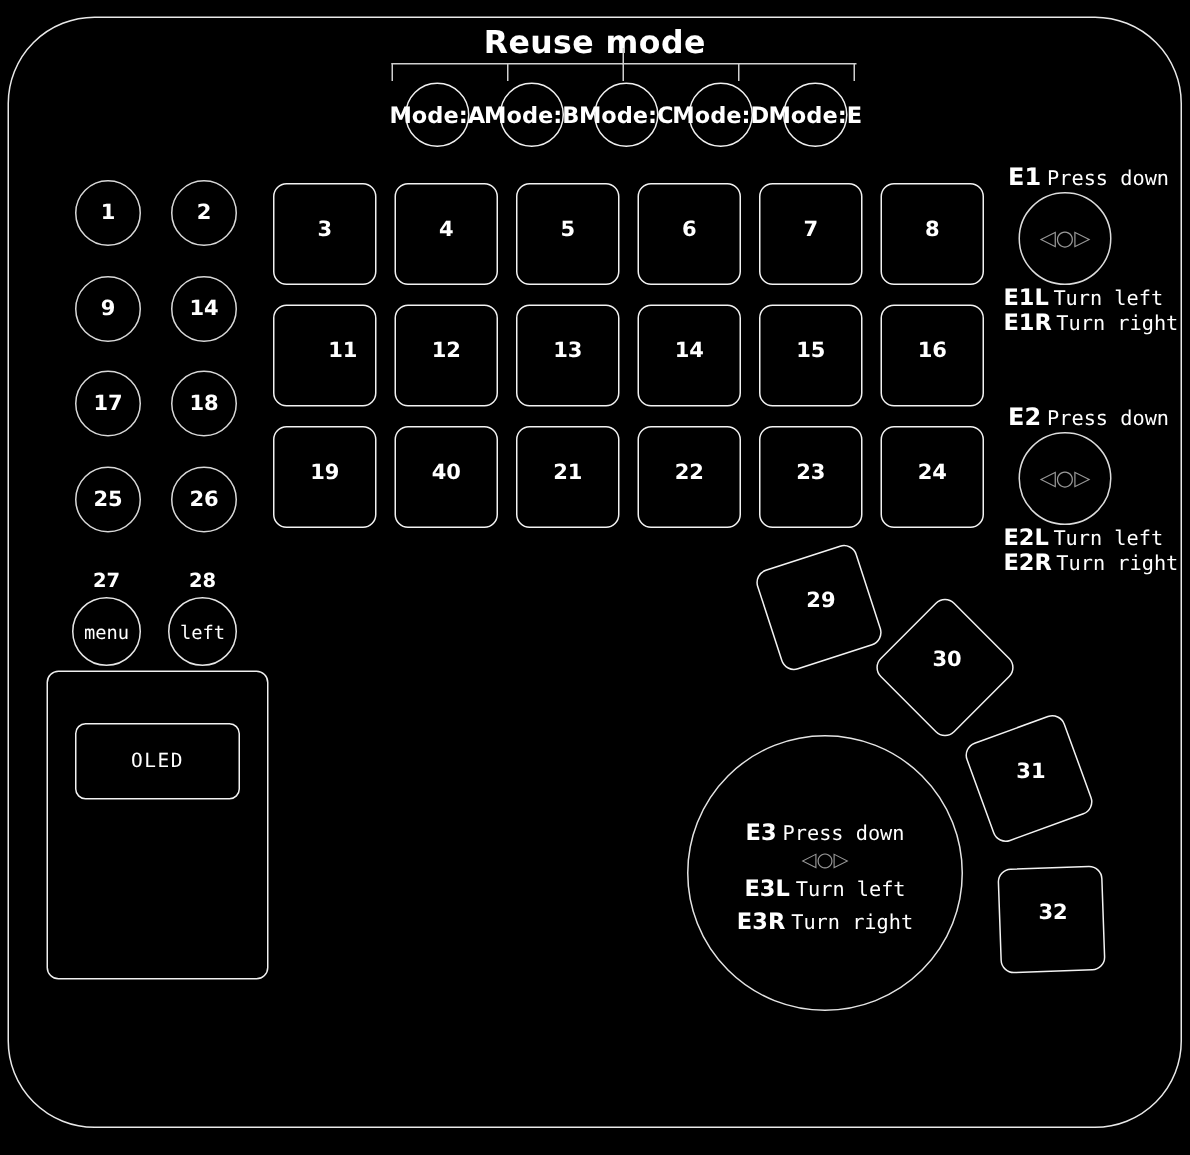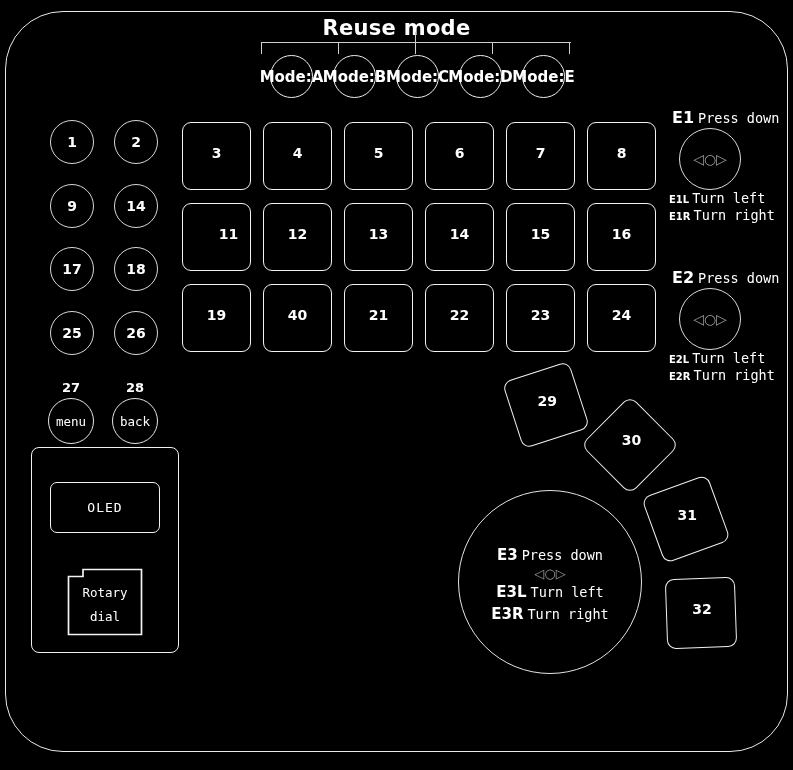--- a/index.html
+++ b/index.html
@@ -189,21 +189,21 @@
     letter-spacing: 0px;
     font-family: "DejaVu Sans", sans-serif;
     line-height: 1;
   }
   .enc-rowline {
     position: absolute;
     white-space: nowrap;
     color: #ffffff;
   }
   .enc-rowline .enc-id {
-    font-size: 10px;
+    font-size: 15px;
     font-weight: bold;
     font-family: "DejaVu Sans", sans-serif;
     margin-top: 24px;
   }
   .enc-rowline .enc-act {
     font-size: 13.5px;
     font-family: "DejaVu Sans Mono", monospace;
     margin-left: 3px;
   }
 
@@ -477,37 +477,28 @@
       <div class="enc-rowline" style="left: 669px; top: 348px;"><span class="enc-id">E2L</span><span class="enc-act">Turn left</span></div>
       <div class="enc-rowline" style="left: 669px; top: 365px;"><span class="enc-id">E2R</span><span class="enc-act">Turn right</span></div>
     </div>
   <div id="mb-layer">
       <div class="mb-num" style="left: 48px; top: 380px;"><span>27</span></div>
       <div class="mb-circle" style="left: 48px; top: 398px;">
         <span>menu</span>
       </div>
       <div class="mb-num" style="left: 112px; top: 380px;"><span>28</span></div>
       <div class="mb-circle" style="left: 112px; top: 398px;">
-        <span>back</span>
+        <span>left</span>
       </div>
     </div>
 
   <div class="module"></div>
 
   <div class="oled">OLED</div>
 
-  <div class="rotary">
-    <svg width="76" height="68" viewBox="0 0 76 68">
-      <path d="M1.5 8.5 L16 8.5 L16 1.5 L74.5 1.5 L74.5 66.5 L1.5 66.5 Z" fill="none" stroke="#f2f2f2" stroke-width="1.7" stroke-linejoin="miter"></path>
-    </svg>
-    <div class="rotary-label">
-      <span>Rotary</span>
-      <span>dial</span>
-    </div>
-  </div>
 
   <div class="dial"></div>
   <div class="dial-text">
     <div class="dial-line">
       <span class="enc-id">E3</span><span class="enc-act">Press down</span>
     </div>
     <div class="dial-arrows">◁○▷</div>
     <div class="dial-line">
       <span class="enc-id">E3L</span><span class="enc-act">Turn left</span>
     </div>

